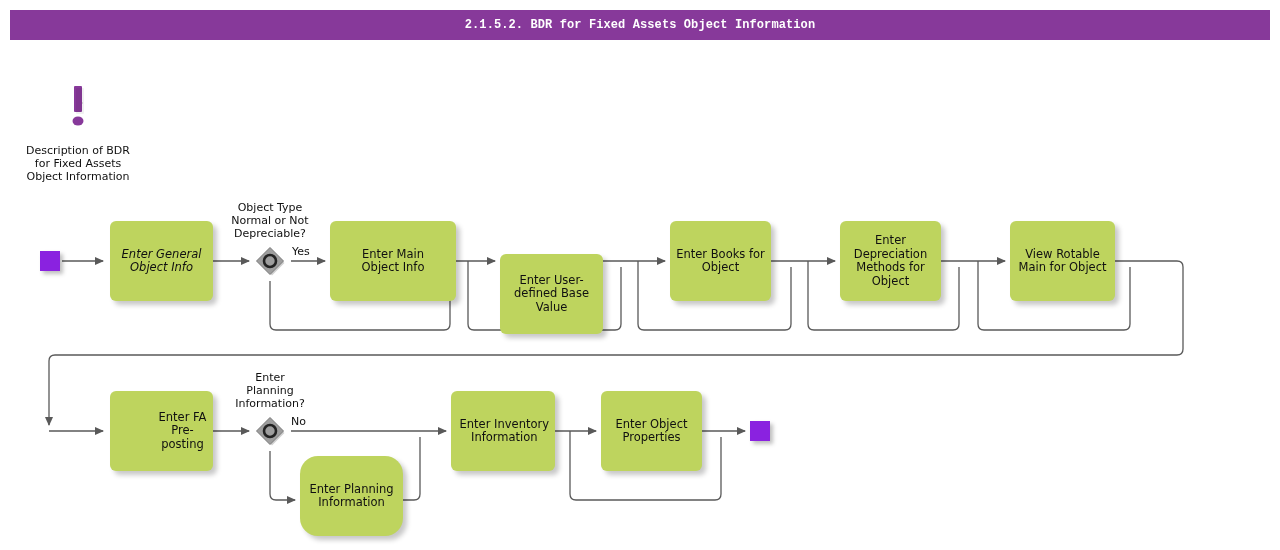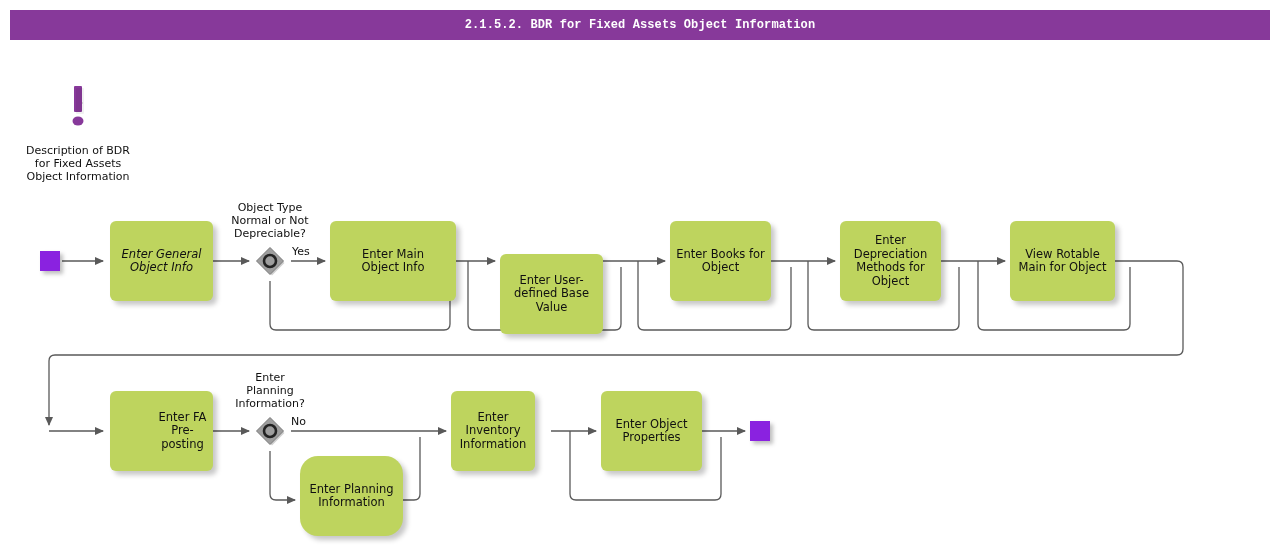--- a/index.html
+++ b/index.html
@@ -239,21 +239,21 @@
 <div class="task" style="left:110px; top:391px; width:103px; height:80px;padding-left:48px;">
   <span class="task-label">Enter FA Pre-
 posting</span>
 </div>
 
 <div class="task" style="left:300px; top:456px; width:103px; height:80px;border-radius:18px;">
   <span class="task-label">Enter Planning
 Information</span>
 </div>
 
-<div class="task" style="left:451px; top:391px; width:84px; height:80px;justify-content:flex-end;">
+<div class="task" style="left:451px; top:391px; width:104px; height:80px;justify-content:flex-end;">
   <span class="task-label">Enter Inventory
 Information</span>
 </div>
 
 <div class="task" style="left:601px; top:391px; width:101px; height:80px;">
   <span class="task-label">Enter Object
 Properties</span>
 </div>
 
 <div class="gateway-label" style="left:200px; top:201px;">Object Type

